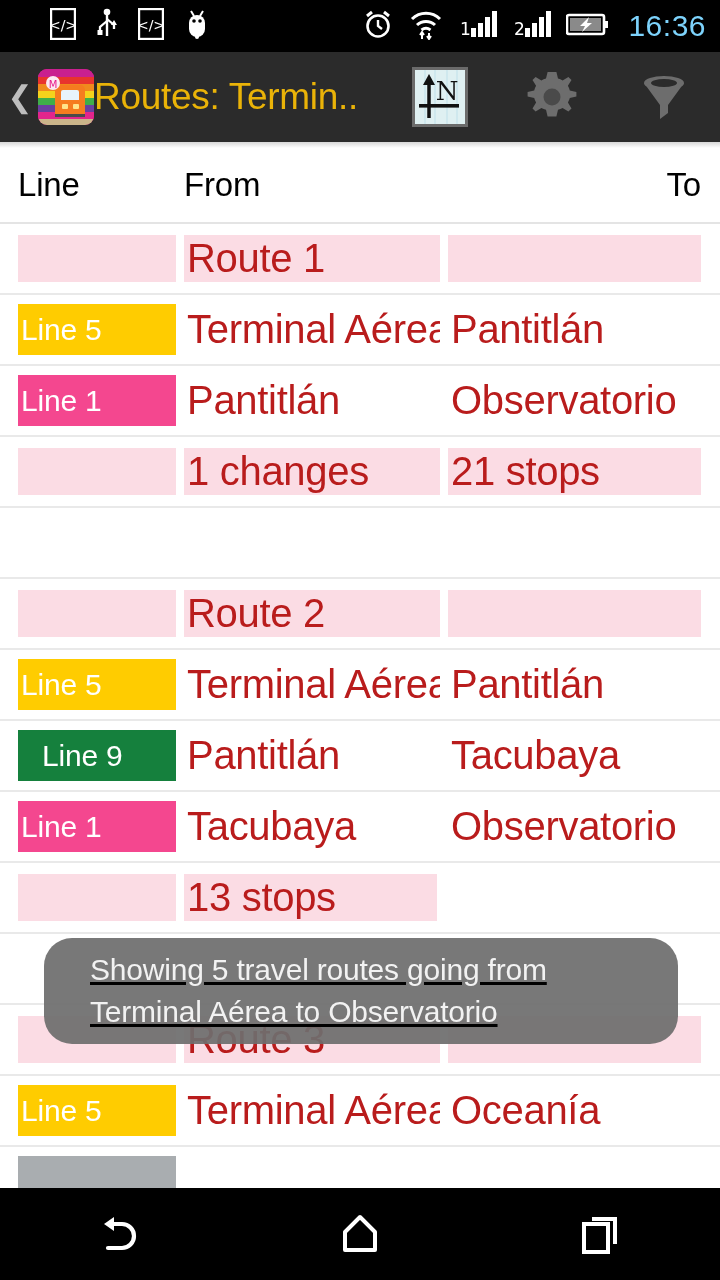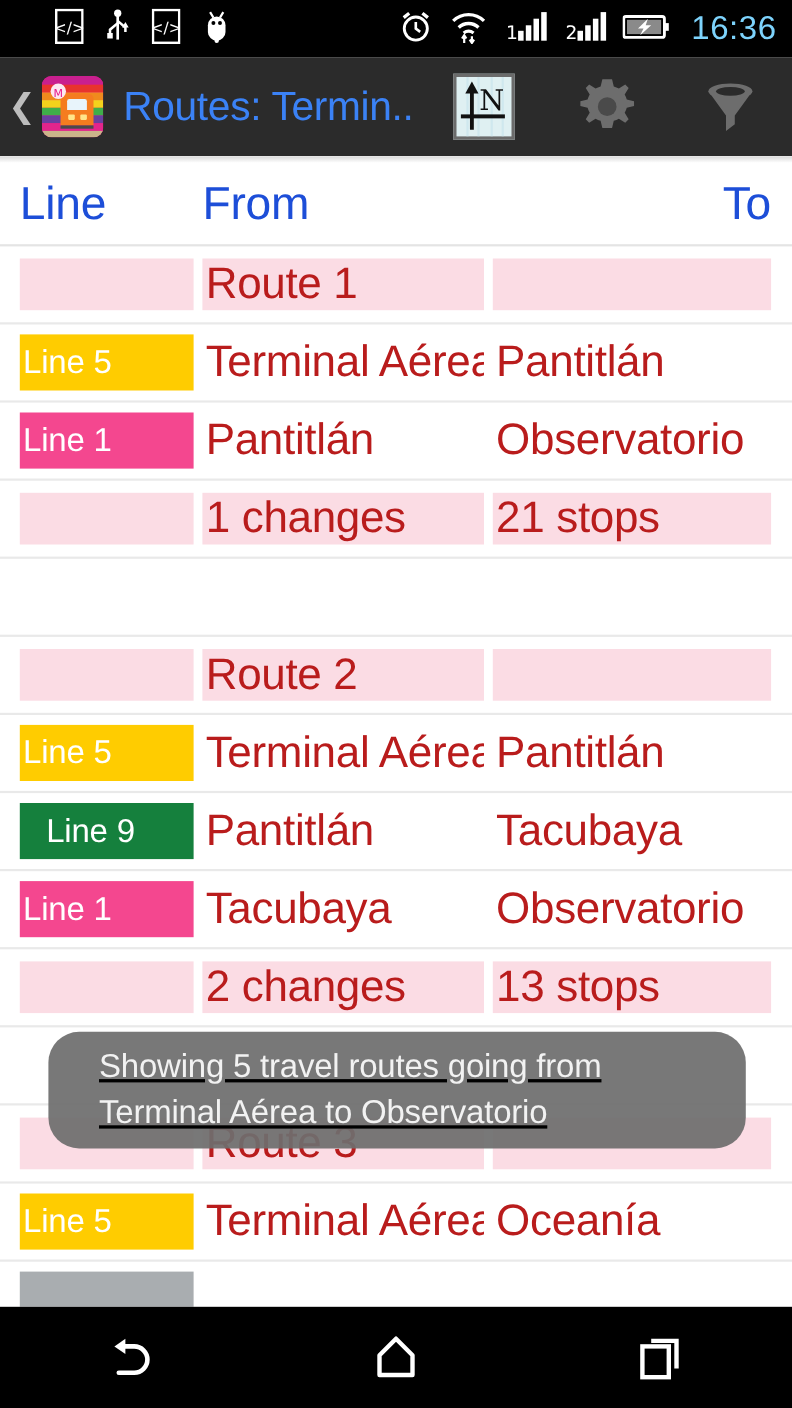--- a/index.html
+++ b/index.html
@@ -16,21 +16,21 @@
   .sb-icon { display:block; }
   .sb-time { color:#7dd3fc; font-size:30px; letter-spacing:0.5px; line-height:1; padding-left:4px; }
 
   
   .appbar { position:absolute; top:52px; left:0; width:720px; height:90px;
     background:#2b2b2b; display:flex; align-items:center; }
   .ab-back { width:34px; display:flex; justify-content:center; align-items:center;
     color:#bdbdbd; font-size:30px; line-height:1; padding-left:6px;}
   .ab-appicon { width:56px; height:56px; border-radius:9px; margin-left:4px;
     overflow:hidden; position:relative; flex:0 0 auto; }
-  .ab-title { color:#3b82f6; font-size:37px; margin-left:18px; white-space:nowrap;
+  .ab-title { color:#eab308; font-size:37px; white-space:nowrap;
     overflow:hidden; letter-spacing:-0.3px; }
   .ab-actions { margin-left:auto; display:flex; align-items:center; }
   .ab-act { width:112px; height:90px; display:flex; align-items:center; justify-content:center; }
   .northbox { width:56px; height:60px; background:#dff0f2; border:3px solid #6b6b6b;
     position:relative; display:flex; align-items:center; justify-content:center; }
 
   
   .sheet { position:absolute; top:142px; left:0; width:720px; height:1046px;
     background:#fff; overflow:hidden; }
   .topshade { height:6px; width:100%;
@@ -39,21 +39,21 @@
   .row { position:relative; width:720px; display:flex; align-items:center;
     border-bottom:2px solid #e9e9e9; }
   .row.headrow { height:76px; border-bottom:2px solid #e4e4e4; }
   .row.datarow { height:71px; }
   .row.spacer { height:71px; border-bottom:2px solid #e9e9e9; }
 
   .c1 { width:158px; margin-left:18px; flex:0 0 auto; }
   .c2 { width:256px; margin-left:8px; flex:0 0 auto; }
   .c3 { width:253px; margin-left:8px; flex:0 0 auto;text-align:right; }
 
-  .hcell { font-size:42px; color:#1d4ed8; letter-spacing:-0.2px; }
+  .hcell { font-size:33px; color:#000000; letter-spacing:-0.2px; }
 
   .cell { font-size:40px; color:#b91c1c; letter-spacing:-0.3px; white-space:nowrap;
     overflow:hidden; }
   .cell.pink { background:#fbdce4; height:47px; display:flex; align-items:center;
     padding-left:3px; }
   .cell.plain { display:flex; align-items:center; height:47px; padding-left:3px; }
   .cell.empty { background:#fbdce4; height:47px; }
 
   .badge { height:51px; display:flex; align-items:center; padding-left:3px;
     color:#fff; font-size:30px; letter-spacing:-0.2px; }
@@ -310,23 +310,20 @@
             <div class="cell plain">Tacubaya</div>
           </div>
           <div class="c3">
             <div class="cell plain">Observatorio</div>
           </div>
         </div>
         <div class="row datarow">
           <div class="c1">
             <div class="cell empty"></div>
           </div>
-          <div class="c2">
-            <div class="cell pink">2 changes</div>
-          </div>
           <div class="c3">
             <div class="cell pink">13 stops</div>
           </div>
         </div>
         <div class="row spacer"></div>
         <div class="row datarow">
           <div class="c1">
             <div class="cell empty"></div>
           </div>
           <div class="c2">

